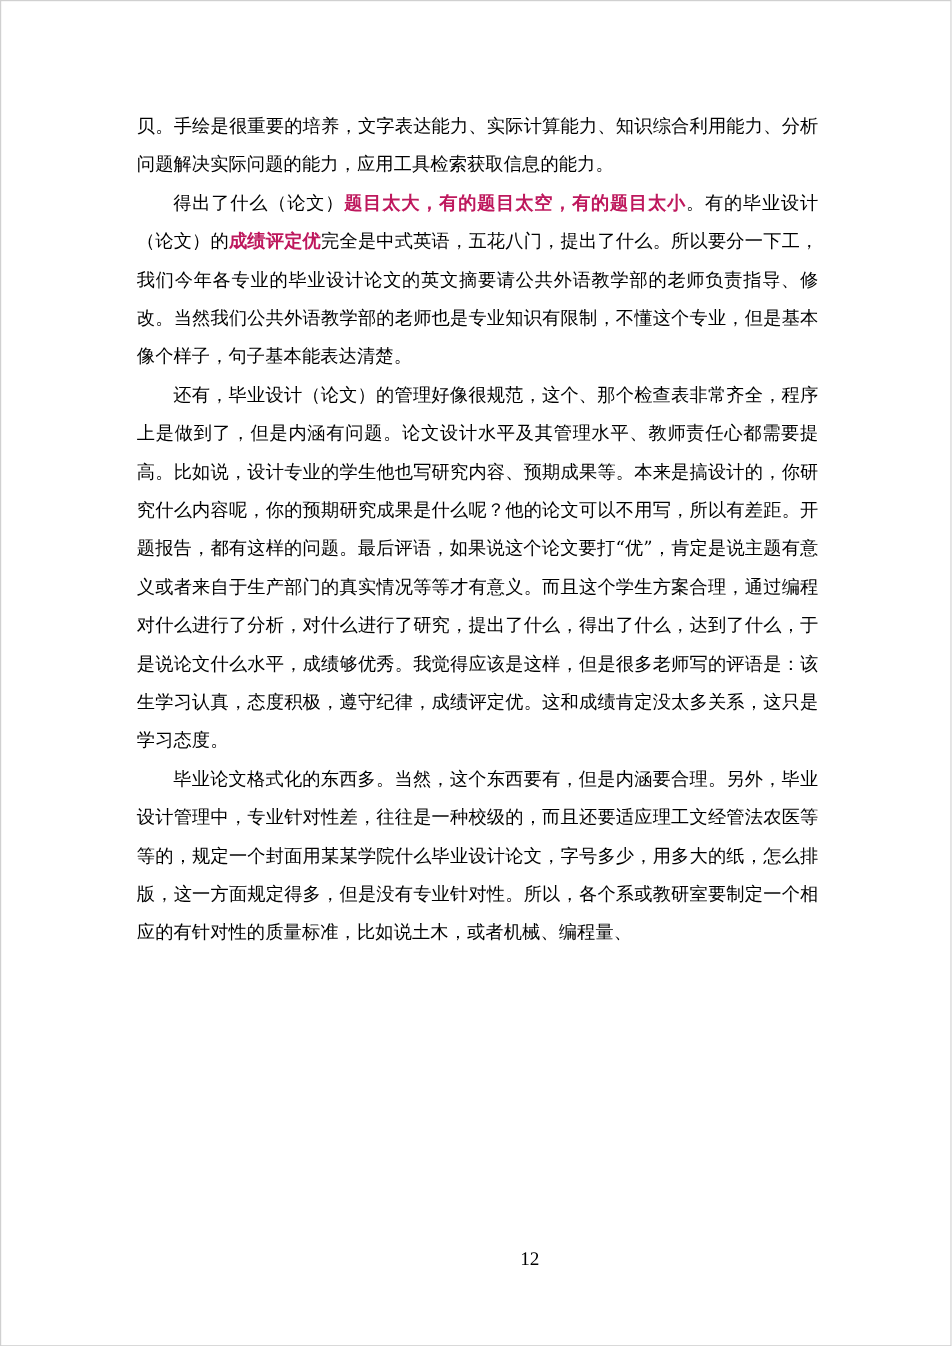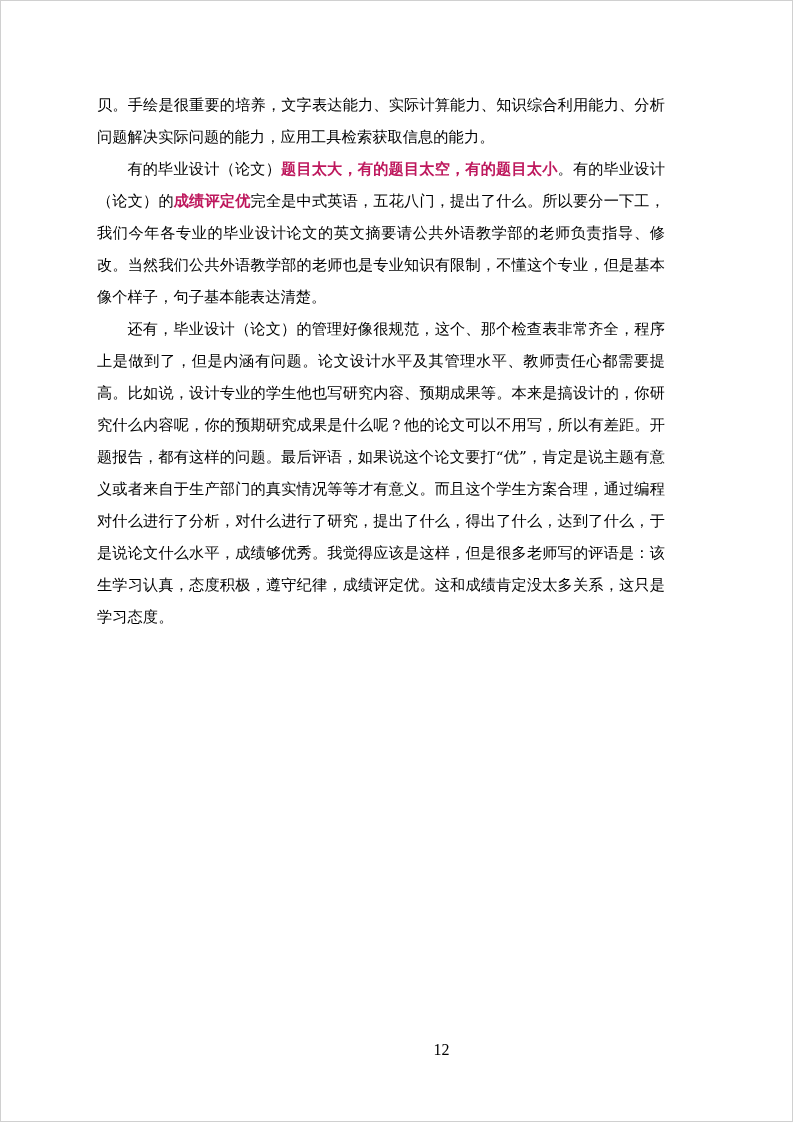--- a/index.html
+++ b/index.html
@@ -12,21 +12,21 @@
     width: 793px;
     height: 1122px;
     background: #ffffff;
     margin: 0 auto;
     box-sizing: border-box;
     overflow: hidden;
     border: 1px solid #d0d0d0;
   }
   .content {
     position: absolute;
-    left: 96px;
+    left: 113px;
     top: 88px;
     width: 568px;
   }
   p {
     margin: 0;
     font-family: "DejaVu Serif", "Liberation Serif", serif;
     font-size: 15.2px;
     line-height: 32px;
     color: #000000;
     text-align: justify;
@@ -56,25 +56,28 @@
 <body>
 
 <div class="page">
   <div class="content">
 
     <p>
       <span>贝。手绘是很重要的培养，文字表达能力、实际计算能力、知识综合利用能力、分析问题解决实际问题的能力，应用工具检索获取信息的能力。</span>
     </p>
 
     <p class="indent">
-      <span>有的毕业设计（论文）</span><span class="hl">题目太大，有的题目太空，有的题目太小</span><span>。有的毕业设计（论文）的</span><span class="hl">成绩评定优</span><span>完全是中式英语，五花八门，提出了什么。所以要分一下工，我们今年各专业的毕业设计论文的英文摘要请公共外语教学部的老师负责指导、修改。当然我们公共外语教学部的老师也是专业知识有限制，不懂这个专业，但是基本像个样子，句子基本能表达清楚。</span>
+      <span>得出了什么（论文）</span><span class="hl">题目太大，有的题目太空，有的题目太小</span><span>。有的毕业设计（论文）的</span><span class="hl">成绩评定优</span><span>完全是中式英语，五花八门，提出了什么。所以要分一下工，我们今年各专业的毕业设计论文的英文摘要请公共外语教学部的老师负责指导、修改。当然我们公共外语教学部的老师也是专业知识有限制，不懂这个专业，但是基本像个样子，句子基本能表达清楚。</span>
     </p>
 
 
     <p class="indent">
       <span>还有，毕业设计（论文）的管理好像很规范，这个、那个检查表非常齐全，程序上是做到了，但是内涵有问题。论文设计水平及其管理水平、教师责任心都需要提高。比如说，设计专业的学生他也写研究内容、预期成果等。本来是搞设计的，你研究什么内容呢，你的预期研究成果是什么呢？他的论文可以不用写，所以有差距。开题报告，都有这样的问题。最后评语，如果说这个论文要打“优”，肯定是说主题有意义或者来自于生产部门的真实情况等等才有意义。而且这个学生方案合理，通过编程对什么进行了分析，对什么进行了研究，提出了什么，得出了什么，达到了什么，于是说论文什么水平，成绩够优秀。我觉得应该是这样，但是很多老师写的评语是：该生学习认真，态度积极，遵守纪律，成绩评定优。这和成绩肯定没太多关系，这只是学习态度。</span>
     </p>
 
+    <p class="indent">
+      <span>毕业论文格式化的东西多。当然，这个东西要有，但是内涵要合理。另外，毕业设计管理中，专业针对性差，往往是一种校级的，而且还要适应理工文经管法农医等等的，规定一个封面用某某学院什么毕业设计论文，字号多少，用多大的纸，怎么排版，这一方面规定得多，但是没有专业针对性。所以，各个系或教研室要制定一个相应的有针对性的质量标准，比如说土木，或者机械、编程量、</span>
+    </p>
 
   </div>
 
   <div class="pagenum">12</div>
 </div>
 
 </body></html>

